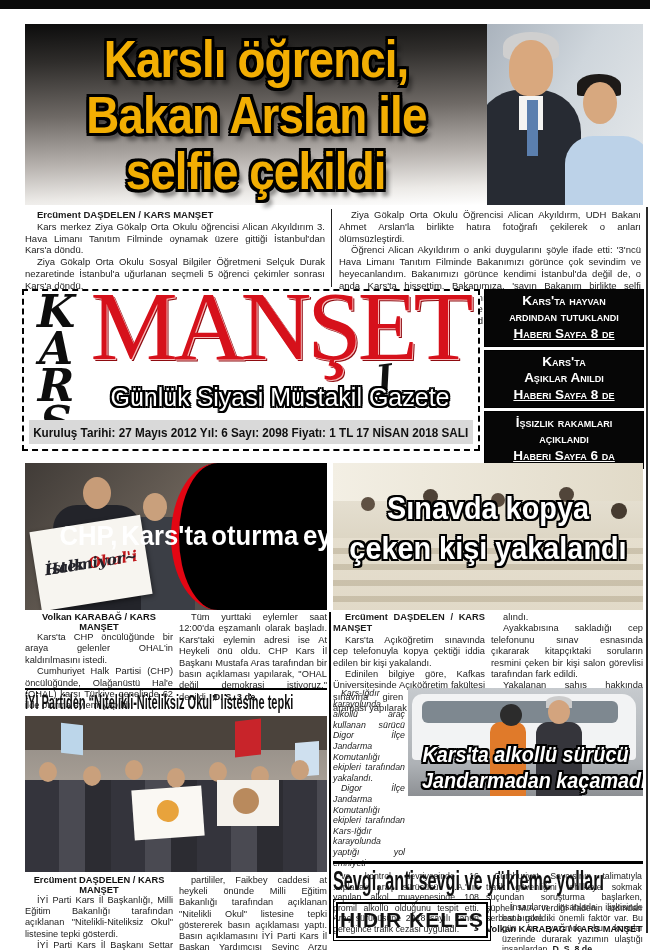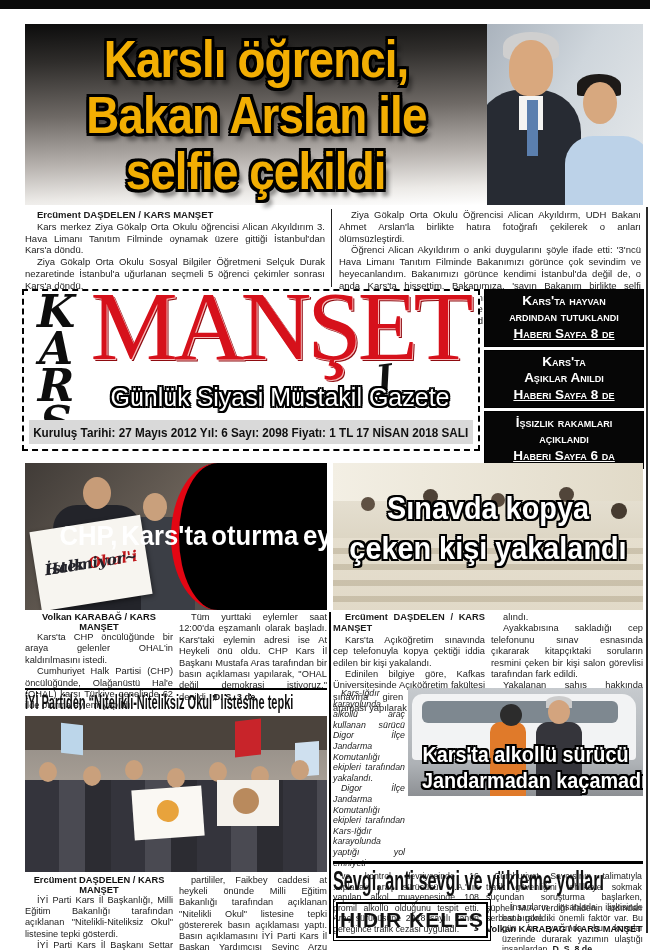--- a/index.html
+++ b/index.html
@@ -124,21 +124,21 @@
   .iyi-article{margin-top:3px;display:flex;}
   .iyi-article .c1{width:148px;}
   .iyi-article .c2{width:148px;margin-left:6px;}
   .iyi-article .p{font-size:9.2px;line-height:11.2px;}
   
   .drunk-section{position:absolute;left:333px;top:688px;width:310px;}
   .drunk-row1{display:flex;}
   .drunk-narrow{width:72px;font-style:italic;}
   .drunk-narrow .p{font-size:8.8px;line-height:10.6px;text-indent:8px;}
   .jandarma-photo{position:relative;margin-left:3px;width:235px;height:108px;overflow:hidden;
-    background:linear-gradient(#c6cace,#aeb2b6 70%,#8d9094 100%);}
+    background:linear-gradient(#c6cace,#aeb2b6 70%,#8d9094 100%);font-style:italic;}
   .jandarma-photo div{position:absolute;}
   .van{left:4px;top:6px;width:224px;height:66px;background:#f2f3f4;border-radius:10px 14px 4px 4px;}
   .van-window{left:14px;top:13px;width:196px;height:22px;background:#7e8890;border-radius:6px;}
   .jf1-head{left:92px;top:16px;width:22px;height:22px;background:#2c2c2c;border-radius:50%;}
   .jf1-vest{left:82px;top:34px;width:36px;height:74px;background:#e07a2a;border-radius:10px 10px 0 0;}
   .jf2-hair{left:138px;top:8px;width:26px;height:12px;background:#cccccc;border-radius:50% 50% 0 0;}
   .jf2-head{left:140px;top:12px;width:22px;height:24px;background:#d3a47e;border-radius:50%;}
   .jf2-body{left:128px;top:34px;width:46px;height:74px;background:#35353b;border-radius:12px 12px 0 0;}
   .drunk-hl{left:0;right:0;bottom:2px;text-align:center;}
   .drunk-hl .l{display:block;font-weight:bold;font-size:22.5px;line-height:26px;color:#fff;

